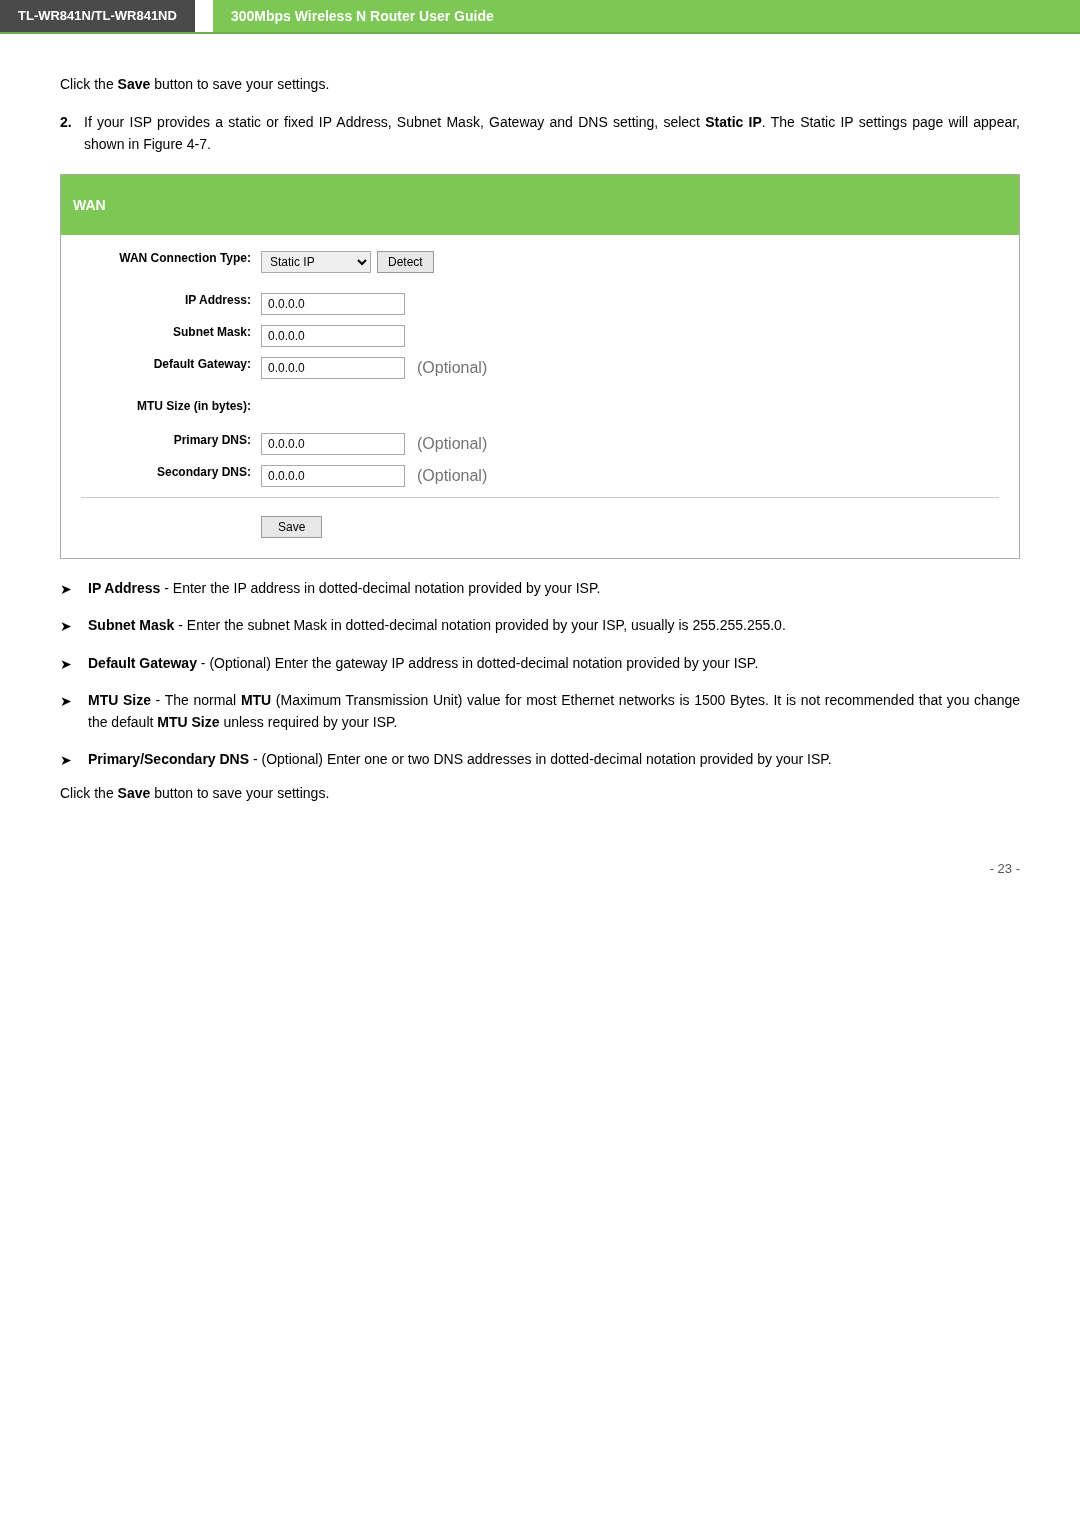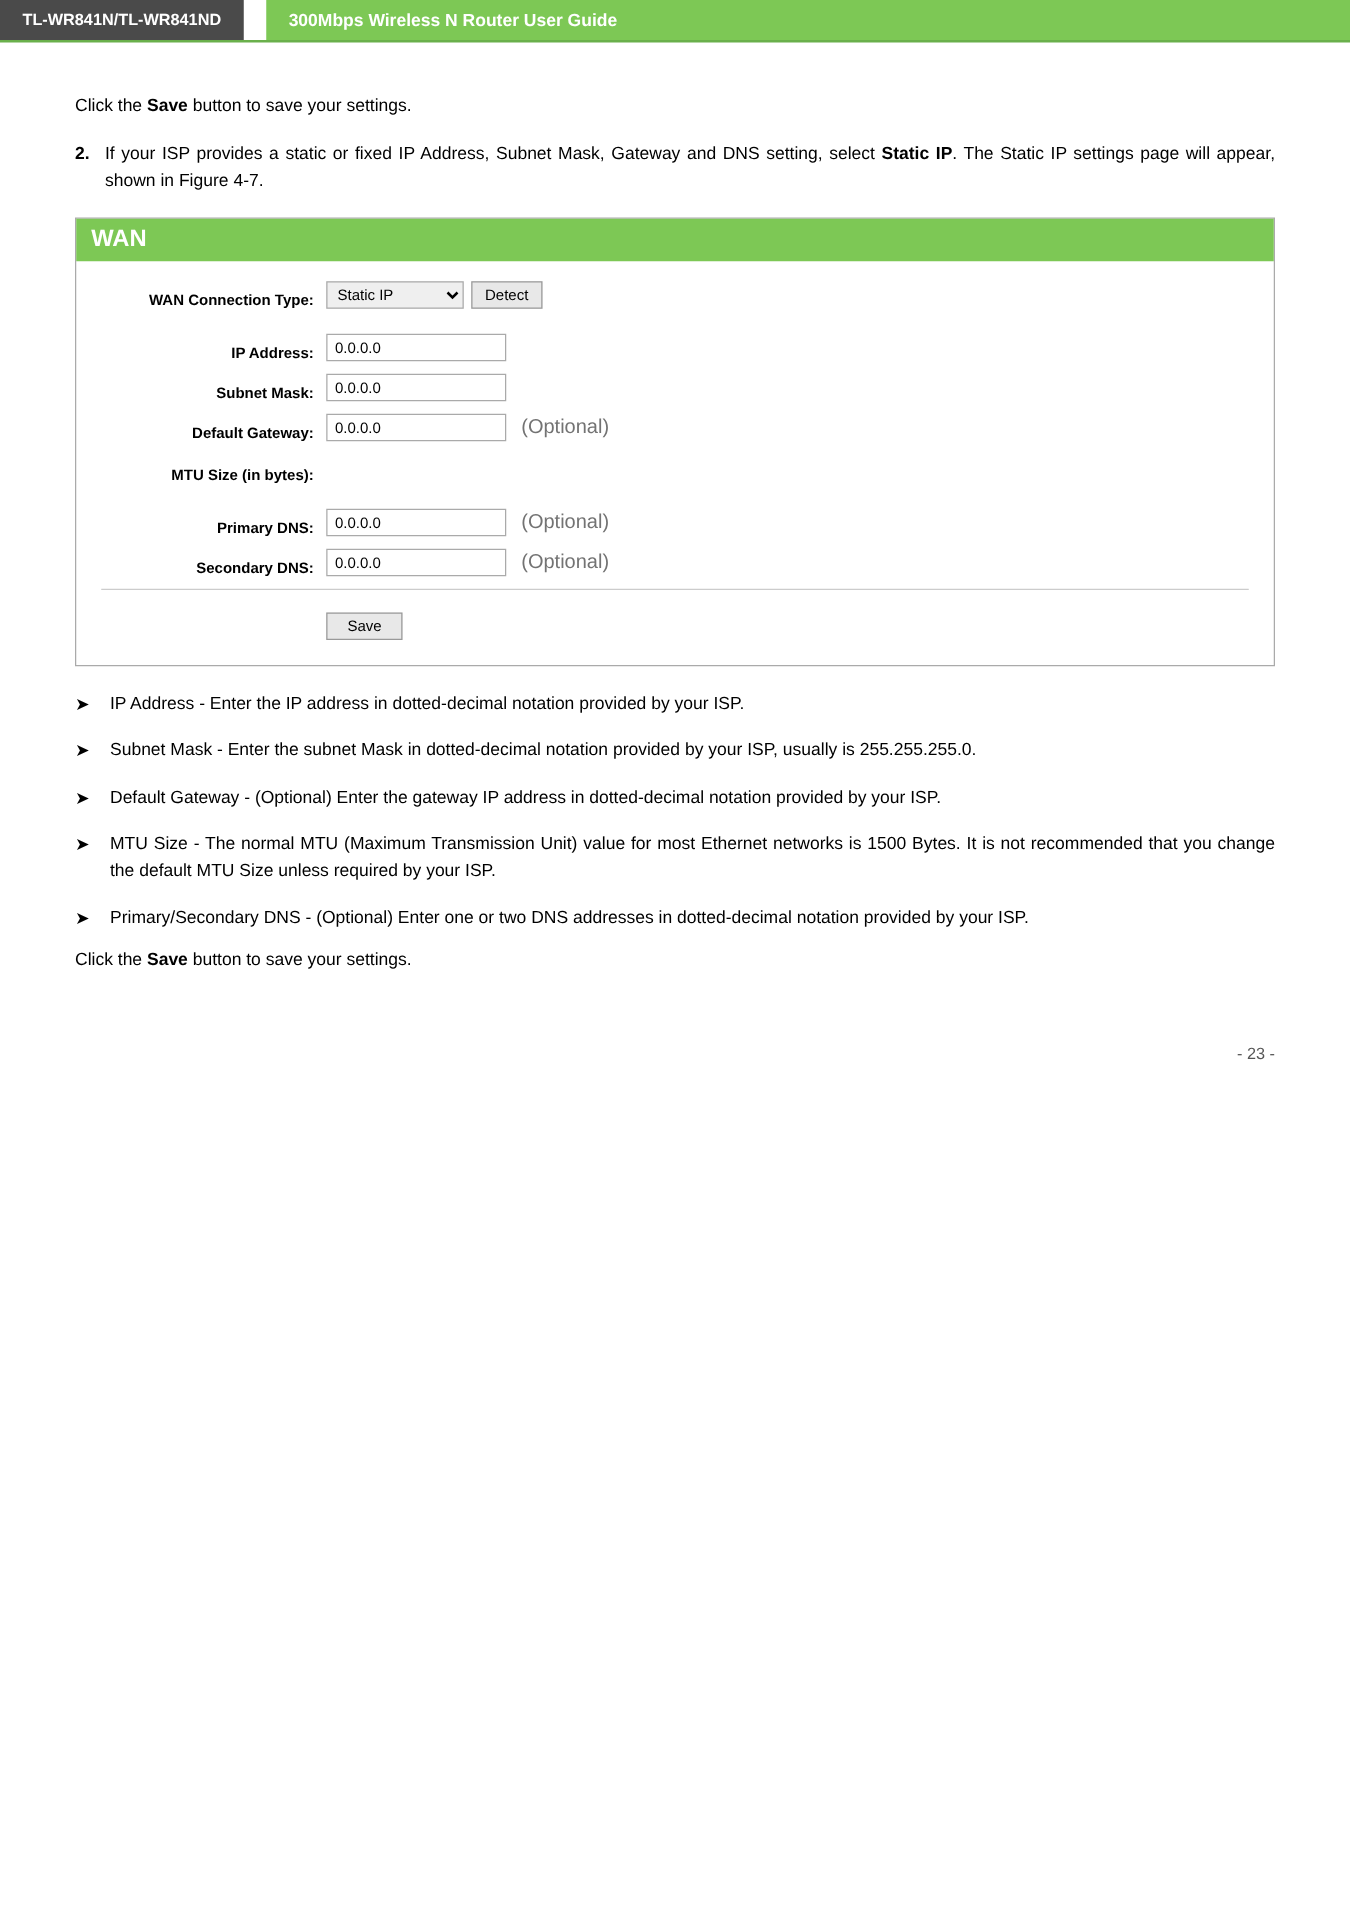--- a/index.html
+++ b/index.html
@@ -70,29 +70,29 @@
     
     .wan-box {
       border: 1px solid #aaa;
       margin: 18px 0;
       background: #fff;
     }
     .wan-header {
       background: #7dc855;
       color: #fff;
       font-weight: bold;
-      font-size: 19px;
-      padding: 6px 12px;
+      font-size: 14px;
+      padding: 22px 12px;
     }
     .wan-body {
       padding: 16px 20px 16px 20px;
     }
     .wan-row {
       display: flex;
-      align-items: flex-end;
+      align-items: flex-start;
       margin-bottom: 10px;
     }
     .wan-label {
       text-align: right;
       font-weight: bold;
       font-size: 12px;
       width: 180px;
       min-width: 180px;
       padding-right: 10px;
     }
@@ -178,21 +178,21 @@
       min-width: 28px;
       padding-top: 1px;
     }
     .bullet-text {
       flex: 1;
       font-size: 14px;
       text-align: justify;
       line-height: 1.6;
     }
     .bullet-text strong {
-      font-weight: normal;
+      font-weight: bold;
     }
 
     .footer-text {
       margin-top: 10px;
       font-size: 14px;
     }
 
     
     .page-num {
       text-align: right;

